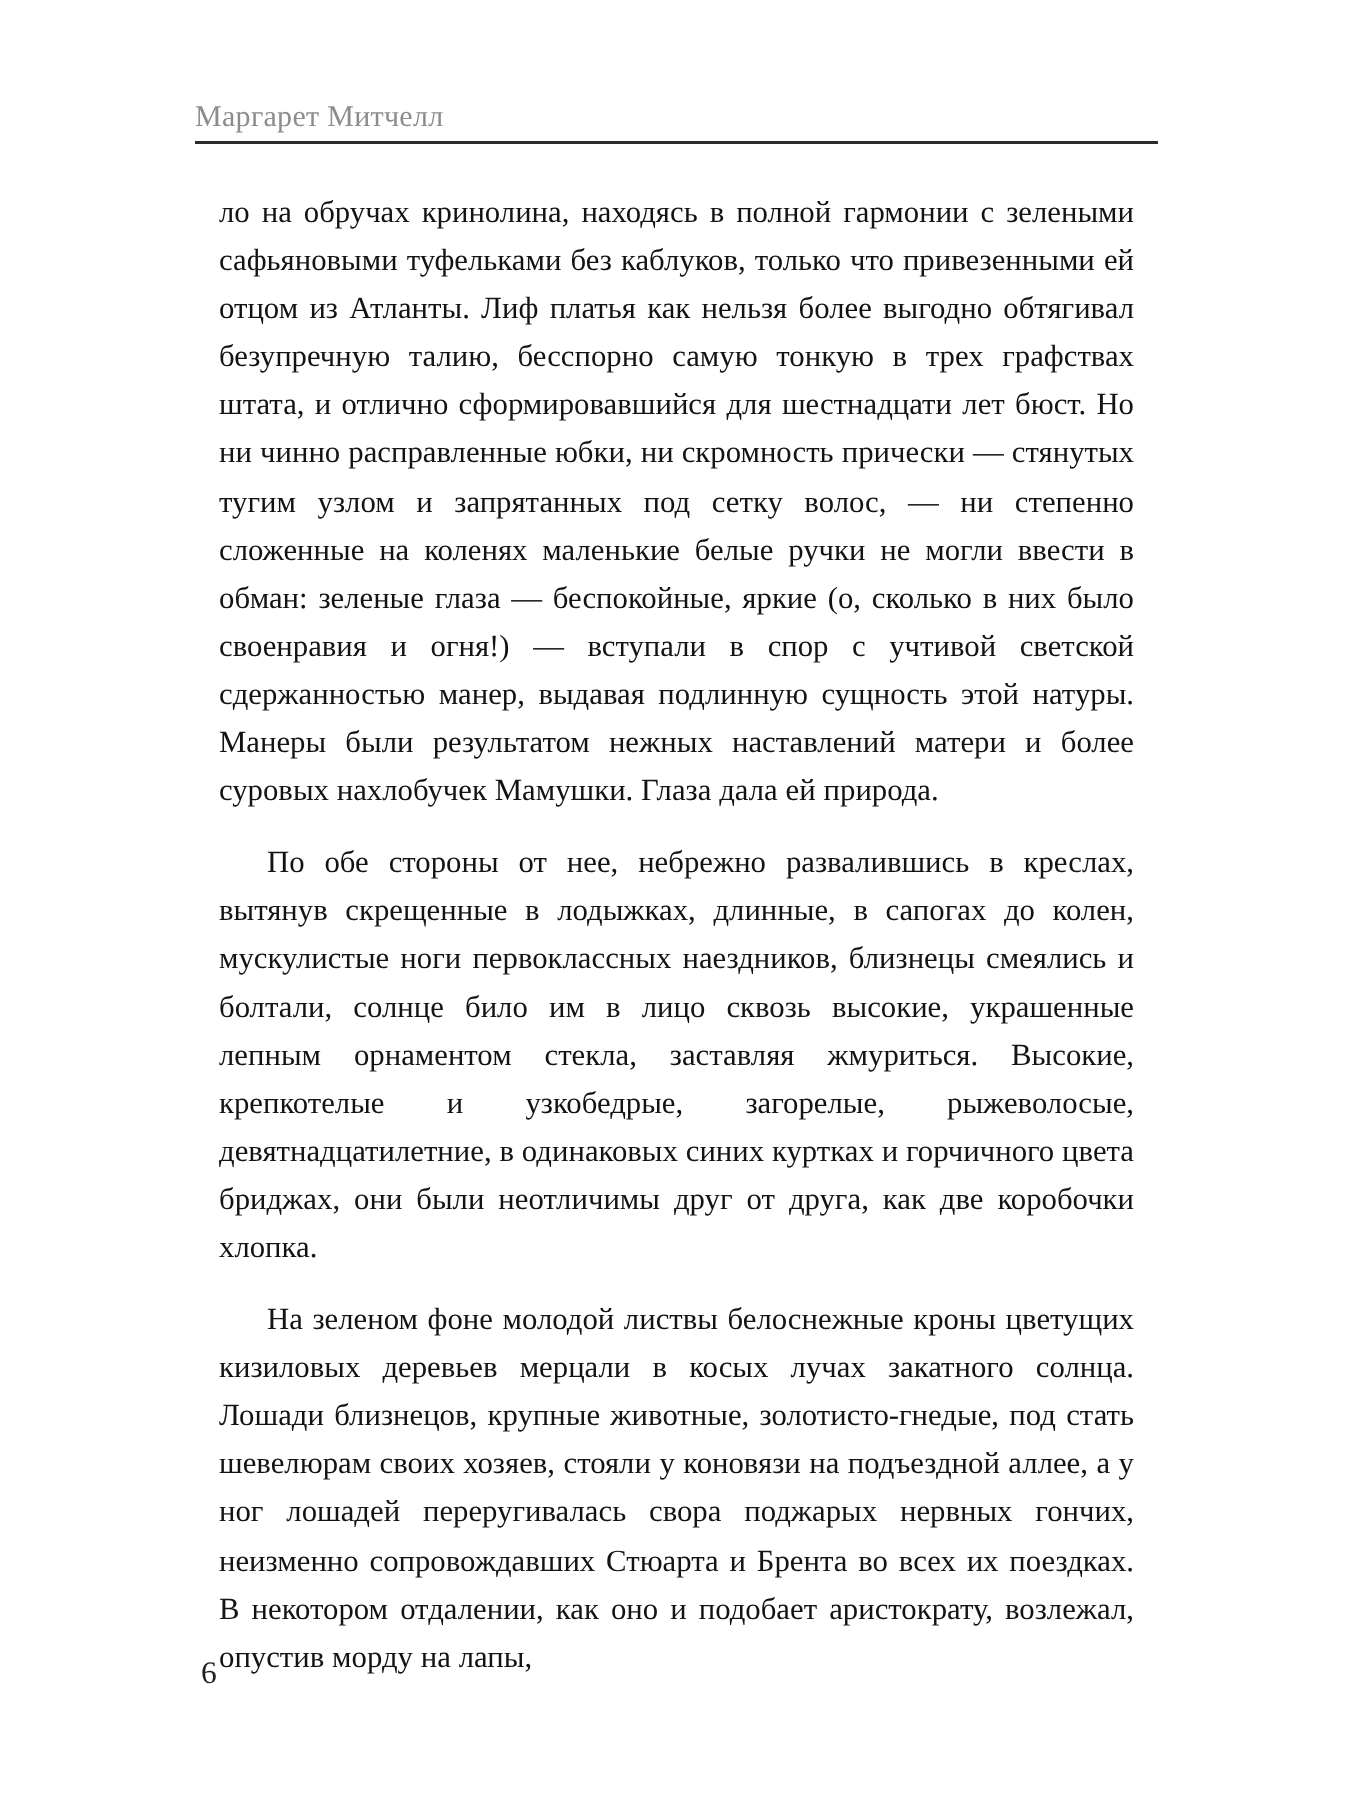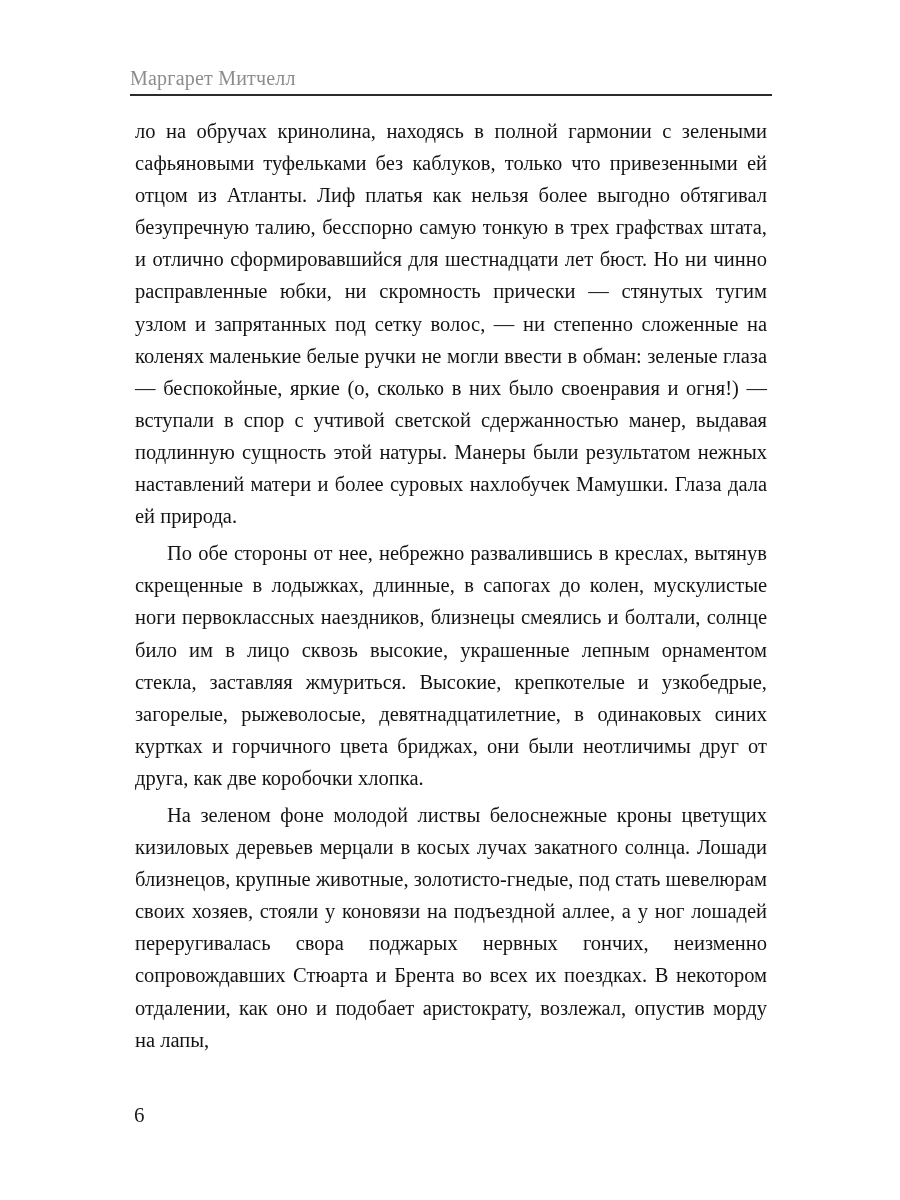--- a/index.html
+++ b/index.html
@@ -52,21 +52,21 @@
   }
 
   
   .text-block {
     position: absolute;
     left: 130px;
     top: 110px;
     width: 642px;
   }
   .para {
-    margin: 5px;
+    margin: 16px;
     font-size: 20.5px;
     line-height: 32.1px;
     text-align: justify;
     text-justify: inter-word;
     -webkit-hyphens: none;
     hyphens: none;
     color: #131313;
     word-spacing: 0.1px;
   }
   .para + .para {

